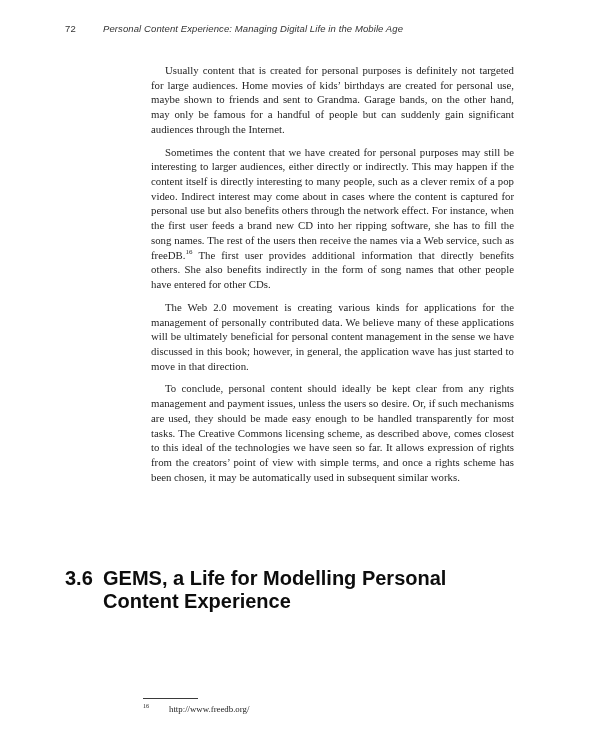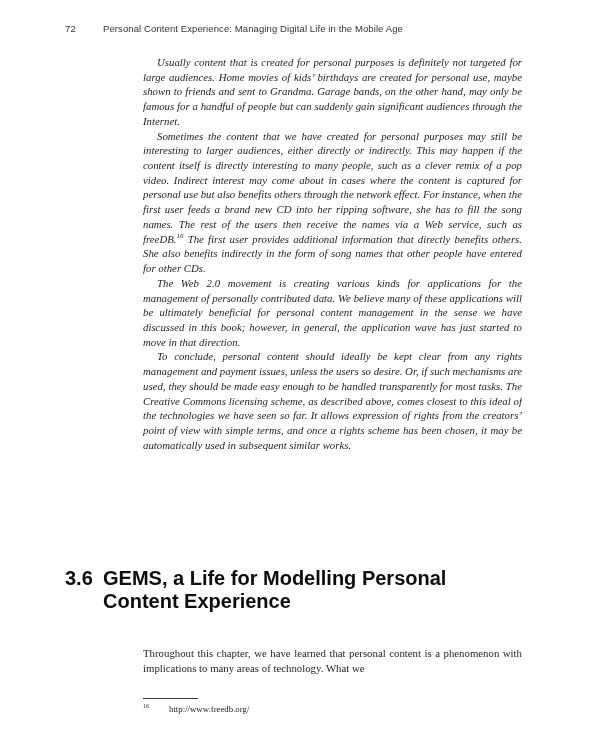--- a/index.html
+++ b/index.html
@@ -21,35 +21,35 @@
     right: 60px;
     display: flex;
     align-items: baseline;
     font-family: "Liberation Sans", sans-serif;
     font-size: 9.5px;
     color: #333333;
     letter-spacing: 0.1px;
     justify-content: flex-end;
   }
   .running-header .pagenum { width: 38px; flex: 0 0 38px; }
-  .running-header .runtitle { flex: 1; }
+  .running-header .runtitle { flex: 1; font-style: italic; }
   
   .body-text {
     position: absolute;
     top: 55px;
     left: 143px;
     width: 379px;
     height: 512px;
     overflow: hidden;
     font-size: 10.8px;
     line-height: 14.72px;
     text-align: justify;
     color: #242424;
   }
-  .body-text p { margin: 0; text-indent: 14px; font-style: italic; }
+  .body-text p { margin: 8px; text-indent: 14px; }
   sup.fnref {
     font-size: 7px;
     line-height: 0;
     vertical-align: super;
   }
   
   .section-heading {
     position: absolute;
     top: 567px;
     left: 65px;
@@ -112,20 +112,19 @@
     <p><span>Sometimes the content that we have created for personal purposes may still be interesting to larger audiences, either directly or indirectly. This may happen if the content itself is directly interesting to many people, such as a clever remix of a pop video. Indirect interest may come about in cases where the content is captured for personal use but also benefits others through the network effect. For instance, when the first user feeds a brand new CD into her ripping software, she has to fill the song names. The rest of the users then receive the names via a Web service, such as freeDB.</span><sup class="fnref">16</sup><span> The first user provides additional information that directly benefits others. She also benefits indirectly in the form of song names that other people have entered for other CDs.</span></p>
     <p>The Web 2.0 movement is creating various kinds for applications for the management of personally contributed data. We believe many of these applications will be ultimately beneficial for personal content management in the sense we have discussed in this book; however, in general, the application wave has just started to move in that direction.</p>
     <p>To conclude, personal content should ideally be kept clear from any rights management and payment issues, unless the users so desire. Or, if such mechanisms are used, they should be made easy enough to be handled transparently for most tasks. The Creative Commons licensing scheme, as described above, comes closest to this ideal of the technologies we have seen so far. It allows expression of rights from the creators’ point of view with simple terms, and once a rights scheme has been chosen, it may be automatically used in subsequent similar works.</p>
   </div>
 
   <div class="section-heading">
     <span class="num">3.6</span>
     <span class="title">GEMS, a Life for Modelling Personal Content Experience</span>
   </div>
 
-  <p class="section-para">Throughout this chapter, we have learned that personal content is a phenomenon with implications to many areas of technology. What we</p>
 
   <div class="footnote">
     <div class="footnote-rule"></div>
     <p class="footnote-text"><sup>16</sup><span class="fn-url">http://www.freedb.org/</span></p>
   </div>
 
 </div>
 
 </body></html>

